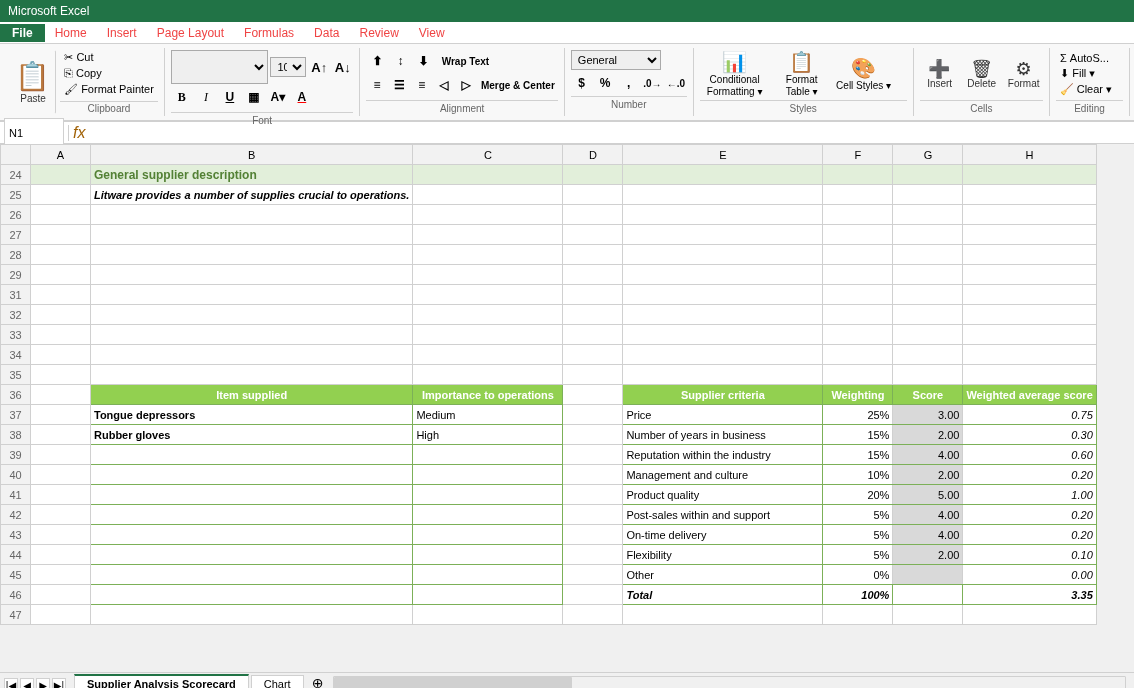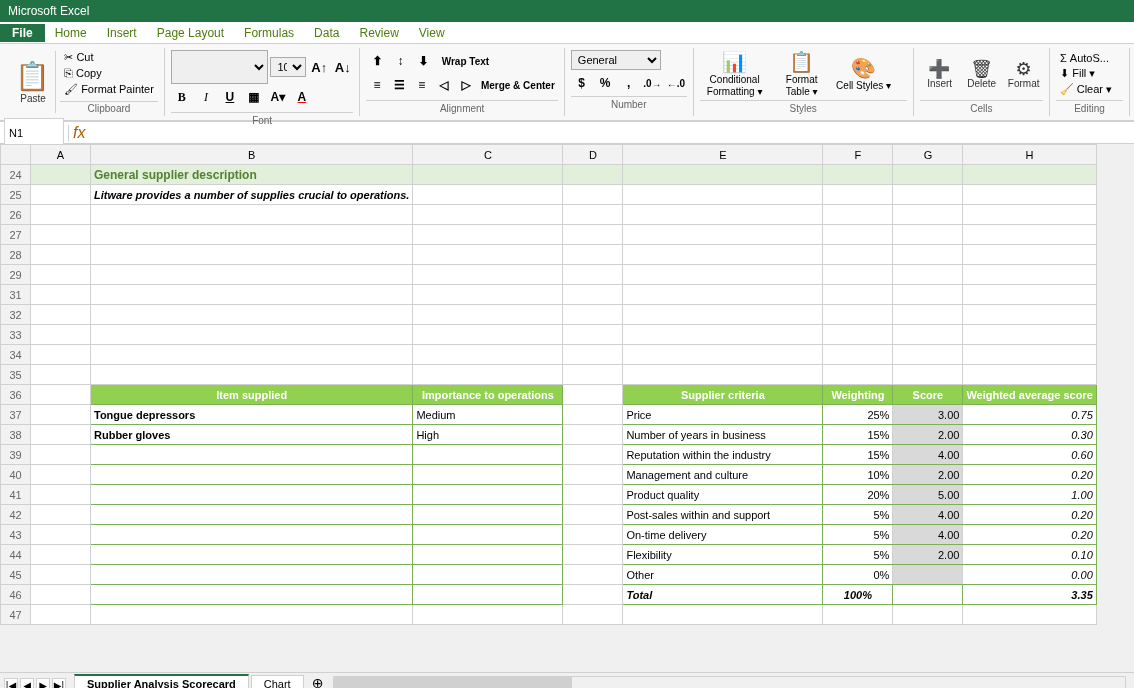--- a/index.html
+++ b/index.html
@@ -3,21 +3,21 @@
   <meta charset="utf-8">
   <style>
     * { box-sizing: border-box; margin: 0; padding: 0; }
     body { font-family: 'Segoe UI', Arial, sans-serif; font-size: 11px; background: #f0f0f0; overflow: hidden; }
 
     
     .title-bar { background: #217346; color: white; height: 22px; display: flex; align-items: center; padding: 0 8px; font-size: 12px; }
 
     
     .menu-bar { background: #ffffff; height: 22px; display: flex; align-items: center; border-bottom: 1px solid #d0d0d0; }
-    .menu-item { padding: 2px 10px; font-size: 12px; color: #4d7c0f; cursor: pointer; }
+    .menu-item { padding: 2px 10px; font-size: 12px; color: #ef4444; cursor: pointer; }
     .menu-item.file-btn { background: #217346; color: white; padding: 2px 12px; font-weight: bold; }
 
     
     .ribbon { background: #f8f8f8; border-bottom: 2px solid #d0d0d0; padding: 2px 0; }
     .ribbon-content { display: flex; align-items: stretch; padding: 2px 4px; height: 72px; }
     .ribbon-group { display: flex; flex-direction: column; align-items: stretch; border-right: 1px solid #d0d0d0; padding: 2px 6px; min-width: 60px; }
     .ribbon-group-label { font-size: 10px; color: #666; text-align: center; padding-top: 2px; border-top: 1px solid #d0d0d0; margin-top: 2px; }
     .rb-btn { display: flex; flex-direction: column; align-items: center; justify-content: center; cursor: pointer; padding: 2px 4px; border-radius: 2px; min-width: 28px; font-size: 10px; color: #333; border: 1px solid transparent; }
     .rb-btn-large { min-width: 40px; font-size: 10px; }
     .rb-icon { font-size: 18px; line-height: 1; }
@@ -463,21 +463,21 @@
             <td style="border-width: 1px; border-style: solid; border-color: rgb(124, 176, 88) rgb(208, 208, 208) rgb(124, 176, 88) rgb(124, 176, 88); border-image: initial; background: rgb(217, 217, 217);"></td>
             <td style="text-align: right; font-style: italic; border: 1px solid rgb(124, 176, 88);">0.00</td>
           </tr>
           <tr>
             <th class="row-header">46</th>
             <td></td>
             <td style="border: 1px solid rgb(124, 176, 88);"></td>
             <td style="border: 1px solid rgb(124, 176, 88);"></td>
             <td></td>
             <td style="font-style: italic; font-weight: bold; border: 1px solid rgb(124, 176, 88);">Total</td>
-            <td style="text-align: center; font-style: italic; font-weight: bold; border: 1px solid rgb(124, 176, 88);">100%</td>
+            <td style="text-align: right; font-style: italic; font-weight: bold; border: 1px solid rgb(124, 176, 88);">100%</td>
             <td style="border: 1px solid rgb(124, 176, 88);"></td>
             <td style="text-align: right; font-style: italic; font-weight: bold; border: 1px solid rgb(124, 176, 88);">3.35</td>
           </tr>
           <tr>
             <th class="row-header">47</th>
             <td></td>
             <td></td>
             <td></td>
             <td></td>
             <td></td>

